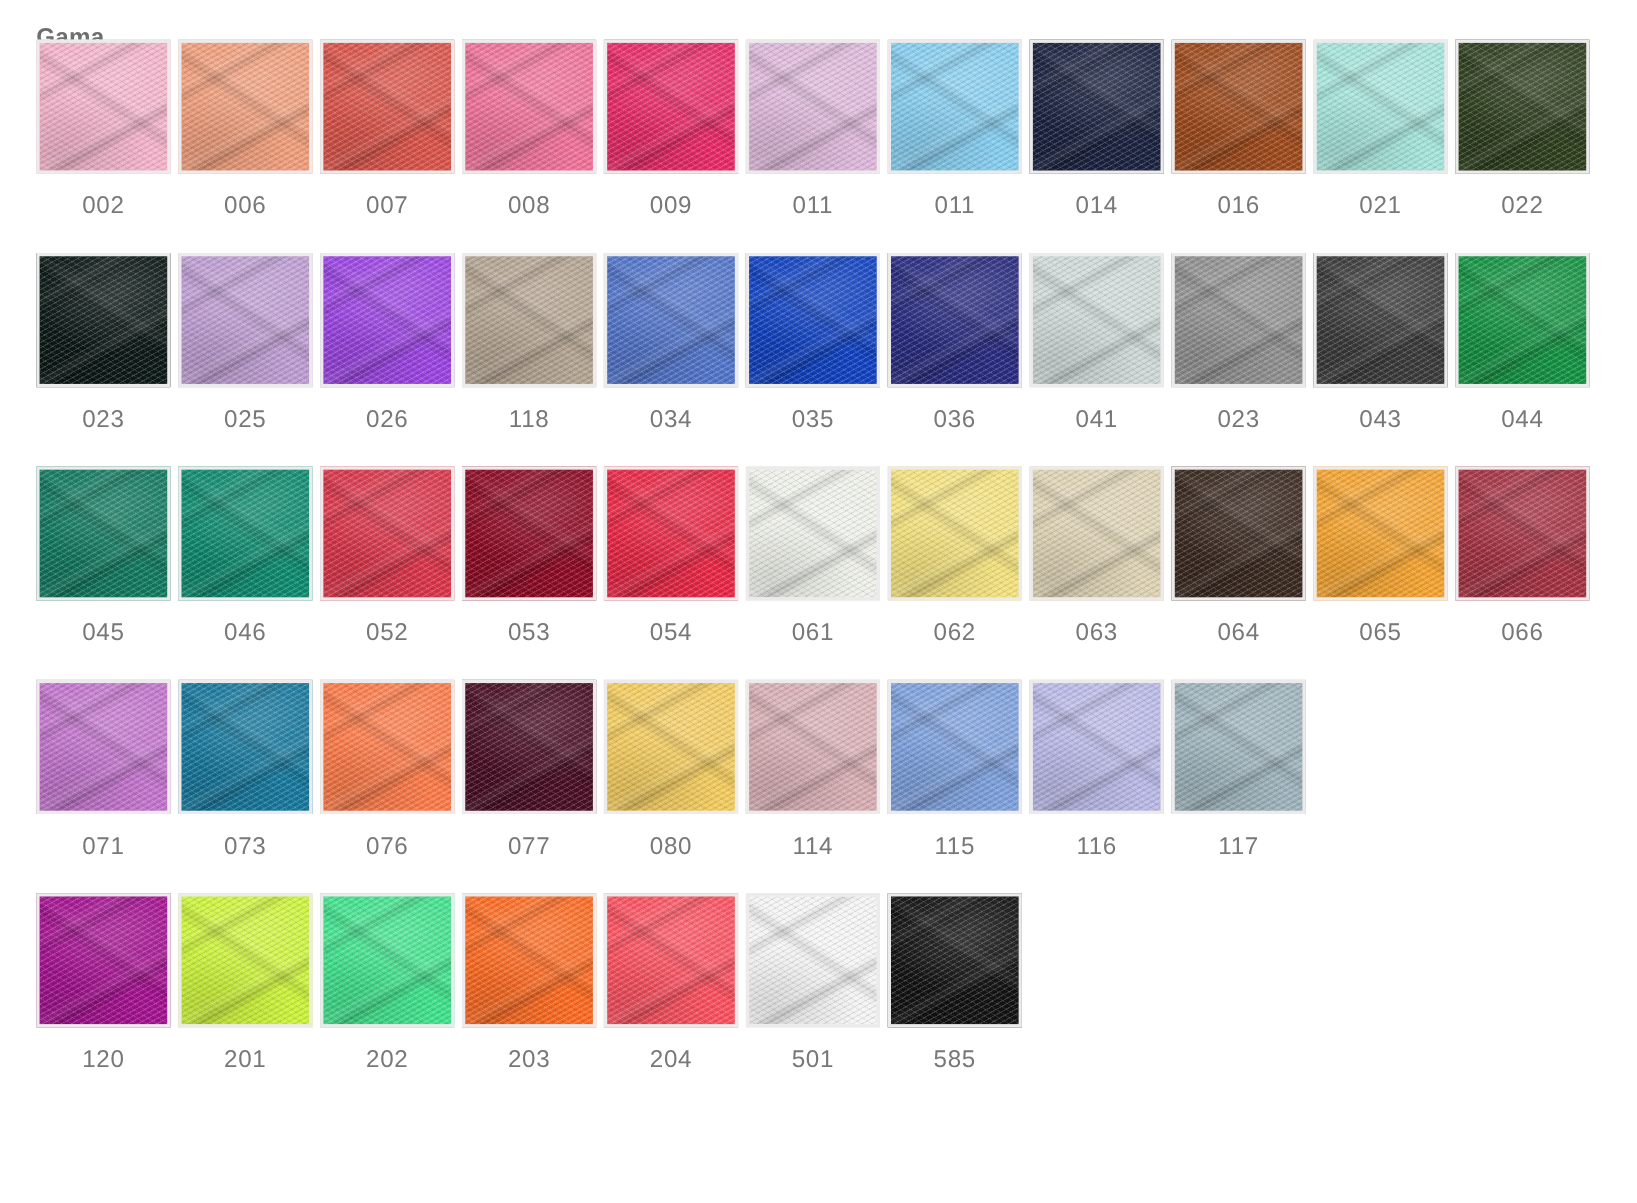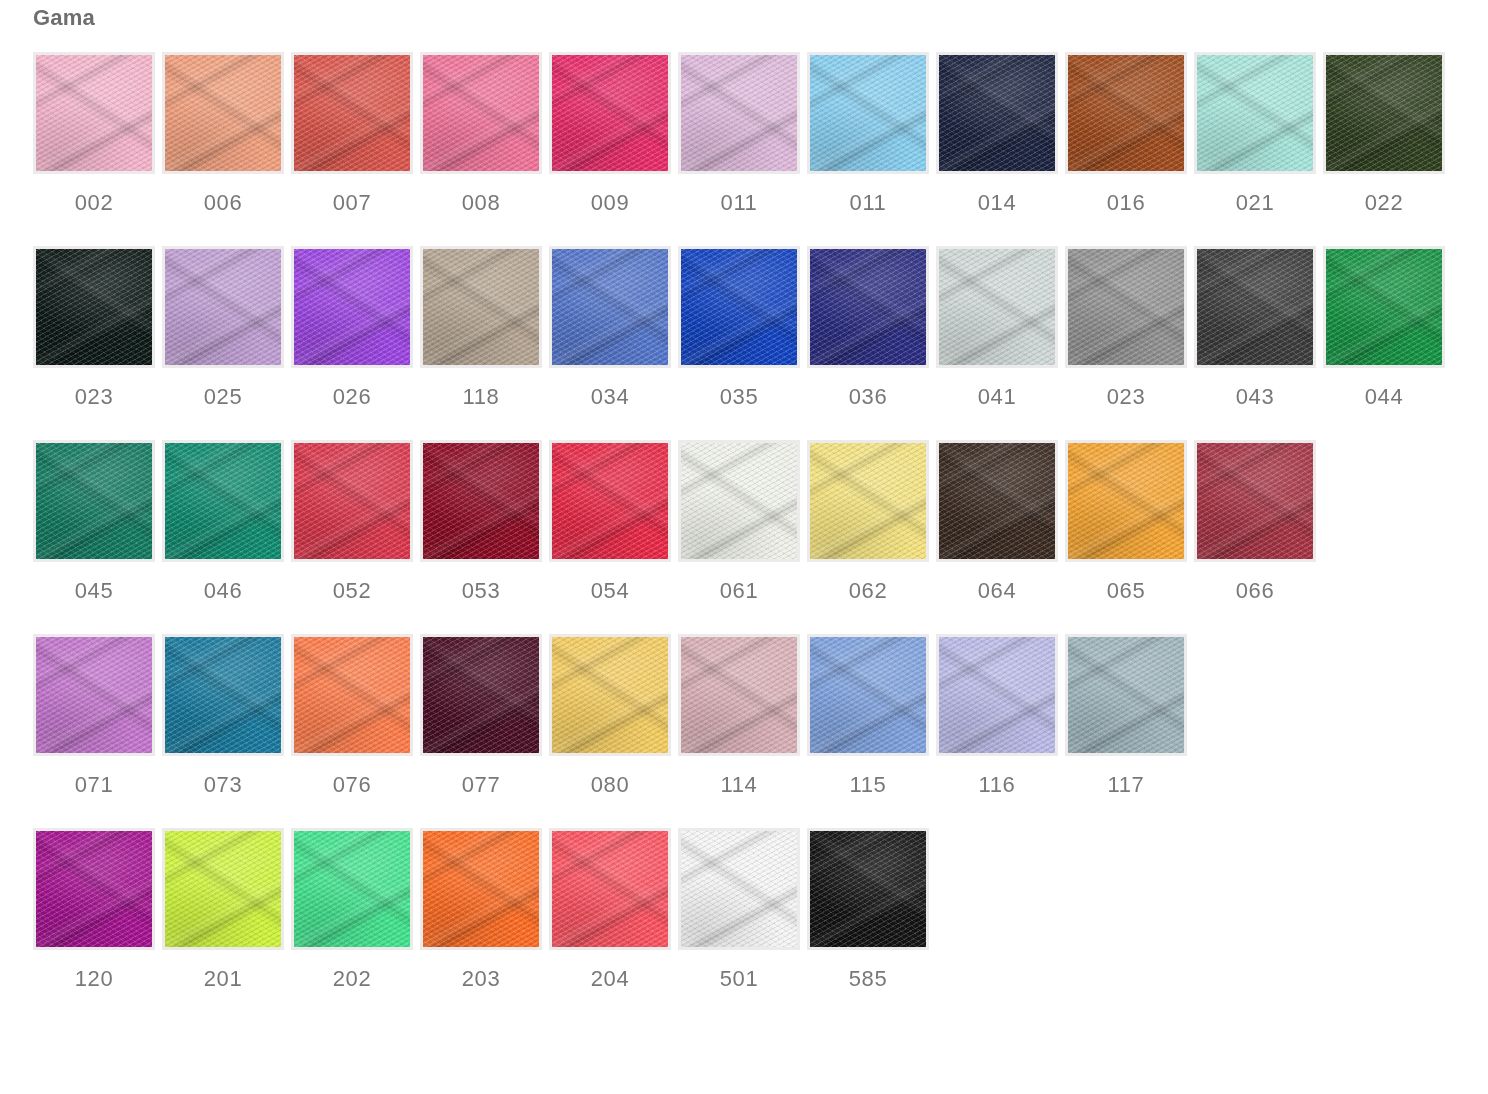--- a/index.html
+++ b/index.html
@@ -20,32 +20,32 @@
   #page {
     position: relative;
     width: 1488px;
     height: 1094px;
     padding: 0;
   }
 
   .section-title {
     position: absolute;
     left: 33px;
-    top: 4px;
+    top: 20px;
     font-size: 22px;
     font-weight: bold;
     color: #6e6e6e;
     letter-spacing: 0.2px;
     line-height: 28px;
   }
 
   .grid {
     position: absolute;
     left: 33px;
-    top: 52px;
+    top: 36px;
     width: 1420px;
     display: flex;
     flex-direction: column;
     row-gap: 0px;
   }
 
   .row {
     display: flex;
     flex-direction: row;
     column-gap: 7px;
@@ -411,20 +411,29 @@
         <div class="cell">
           <div class="swatch" style="background-color: rgb(242, 225, 126); border-color: rgb(236, 234, 234);">
             <div class="tex shade"></div>
             <div class="tex ply"></div>
             <div class="tex fine"></div>
             <div class="tex fine2"></div>
           </div>
           <div class="label">062</div>
         </div>
         <div class="cell">
+          <div class="swatch" style="background-color: rgb(221, 210, 180); border-color: rgb(236, 234, 234);">
+            <div class="tex shade"></div>
+            <div class="tex ply"></div>
+            <div class="tex fine"></div>
+            <div class="tex fine2"></div>
+          </div>
+          <div class="label">063</div>
+        </div>
+        <div class="cell">
           <div class="swatch" style="background-color: rgb(58, 42, 33); border-color: rgb(236, 234, 234);">
             <div class="tex shade"></div>
             <div class="tex ply"></div>
             <div class="tex fine"></div>
             <div class="tex fine2"></div>
           </div>
           <div class="label">064</div>
         </div>
         <div class="cell">
           <div class="swatch" style="background-color: rgb(243, 163, 49); border-color: rgb(236, 234, 234);">

